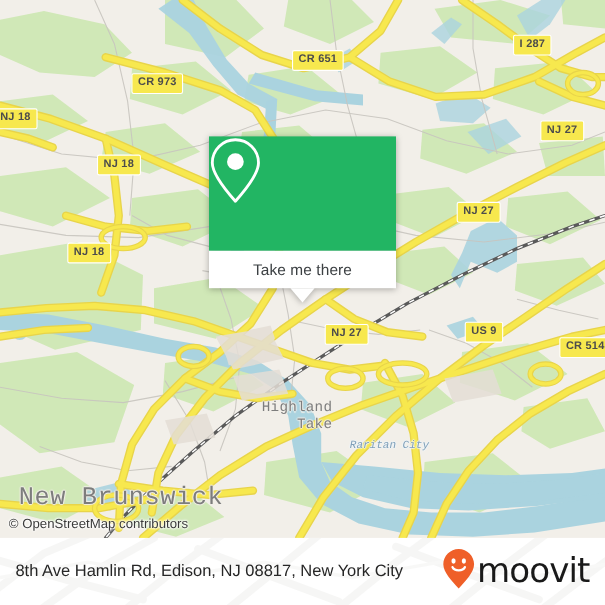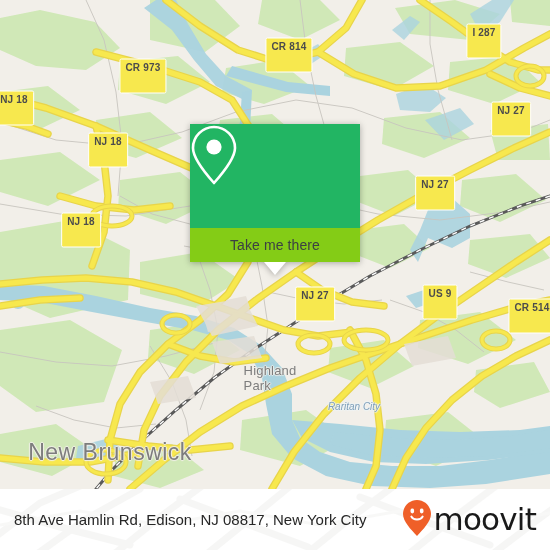--- a/index.html
+++ b/index.html
@@ -28,35 +28,35 @@
   .shield{
     position:absolute;
     background:#f7e84e;
     border:1.5px solid #ffffff;
     border-radius:2px;
     color:#4c4c4c;
     font-size:10px;
     font-weight:bold;
     letter-spacing:.2px;
     line-height:1;
-    padding:3px 5px 20px 5px;
+    padding:3px 5px 4px 5px;
     white-space:nowrap;
     box-sizing:border-box;
     transform:translate(-50%,-50%);
     font-family:"Liberation Sans", sans-serif;
   }
 
   
   .place{
     position:absolute;
     transform:translate(-50%,-50%);
     color:#7d7d7d;
     white-space:nowrap;
-    text-align:left;
-    font-family:Liberation Sans, sans-serif;
+    text-align:right;
+    font-family:Liberation Mono, monospace;
     text-shadow:
       1px 0 1px #f2efe9,-1px 0 1px #f2efe9,
       0 1px 1px #f2efe9,0 -1px 1px #f2efe9;
   }
   .place.city{font-size:23px;letter-spacing:.5px;}
   .place.town{font-size:13px;line-height:15px;letter-spacing:.2px;}
   .place.river{
     font-size:10px;font-style:italic;color:#7f9fb8;
     text-shadow:1px 0 1px #eef4f7,-1px 0 1px #eef4f7,0 1px 1px #eef4f7,0 -1px 1px #eef4f7;
   }
@@ -82,21 +82,21 @@
     filter:drop-shadow(0 1px 3px rgba(0,0,0,.30));
   }
   #popup-head{
     height:104px;
     background:#22b563;
     display:flex;align-items:center;justify-content:center;
   }
   #popup-head svg{display:block;}
   #popup-body{
     height:34px;
-    background:#84cc16;
+    background:#ffffff;
     display:flex;align-items:center;justify-content:center;
   }
   #popup-label{
     font-size:14px;
     color:#3c4043;
     letter-spacing:.1px;
     font-family:"Liberation Sans", sans-serif;
   }
   #popup-tail{
     position:absolute;
@@ -332,37 +332,37 @@
           <path d="M212 342 L254 336 L262 358 L220 364 Z"></path>
           <path d="M150 382 L188 376 L196 398 L158 404 Z"></path>
           <path d="M226 300 L246 296 L250 308 L230 312 Z"></path>
           <path d="M404 344 L448 336 L456 358 L412 366 Z"></path>
           <path d="M204 318 L238 312 L242 326 L208 332 Z"></path>
         </g>
       </g>
     </svg>
 
     <div id="shields">
-        <div class="shield" style="left: 289px; top: 55px;">CR 814</div>
+        <div class="shield" style="left: 289px; top: 55px;">CR 651</div>
         <div class="shield" style="left: 484px; top: 41px;">I 287</div>
         <div class="shield" style="left: 143px; top: 76px;">CR 973</div>
         <div class="shield" style="left: 511px; top: 119px;">NJ 27</div>
         <div class="shield" style="left: 14px; top: 108px;">NJ 18</div>
         <div class="shield" style="left: 108px; top: 150px;">NJ 18</div>
         <div class="shield" style="left: 435px; top: 193px;">NJ 27</div>
         <div class="shield" style="left: 81px; top: 230px;">NJ 18</div>
         <div class="shield" style="left: 315px; top: 304px;">NJ 27</div>
         <div class="shield" style="left: 440px; top: 302px;">US 9</div>
         <div class="shield" style="left: 532px; top: 316px;">CR 514</div>
       </div>
 
     <div id="places">
         <div class="place town" style="left: 270px; top: 378px;">
           <div>Highland</div>
-          <div>Park</div>
+          <div>Take</div>
         </div>
         <div class="place city" style="left: 110px; top: 452px;">
           <div>New Brunswick</div>
         </div>
         <div class="place river" style="left: 354px; top: 406px;">
           <div>Raritan City</div>
         </div>
       </div>
 
     <div id="popup">
@@ -373,20 +373,21 @@
             <circle cx="24" cy="23" r="7.6" fill="#ffffff"></circle>
           </svg>
         </span>
       </div>
       <div id="popup-body">
         <span id="popup-label">Take me there</span>
       </div>
       <div id="popup-tail"></div>
     </div>
 
+    <div id="attribution">© OpenStreetMap contributors</div>
   </div>
 
   <div id="footer">
 
     <svg id="footer-watermark" viewBox="0 0 550 61">
       <rect x="0" y="0" width="550" height="61" fill="#ffffff"></rect>
       <g stroke="#f0f0ee" stroke-width="7" fill="none" stroke-linecap="round">
         <path d="M-10 52 L40 14 L92 -8"></path>
         <path d="M30 70 L86 30 L140 0"></path>
         <path d="M108 70 L160 28 L206 -6"></path>

